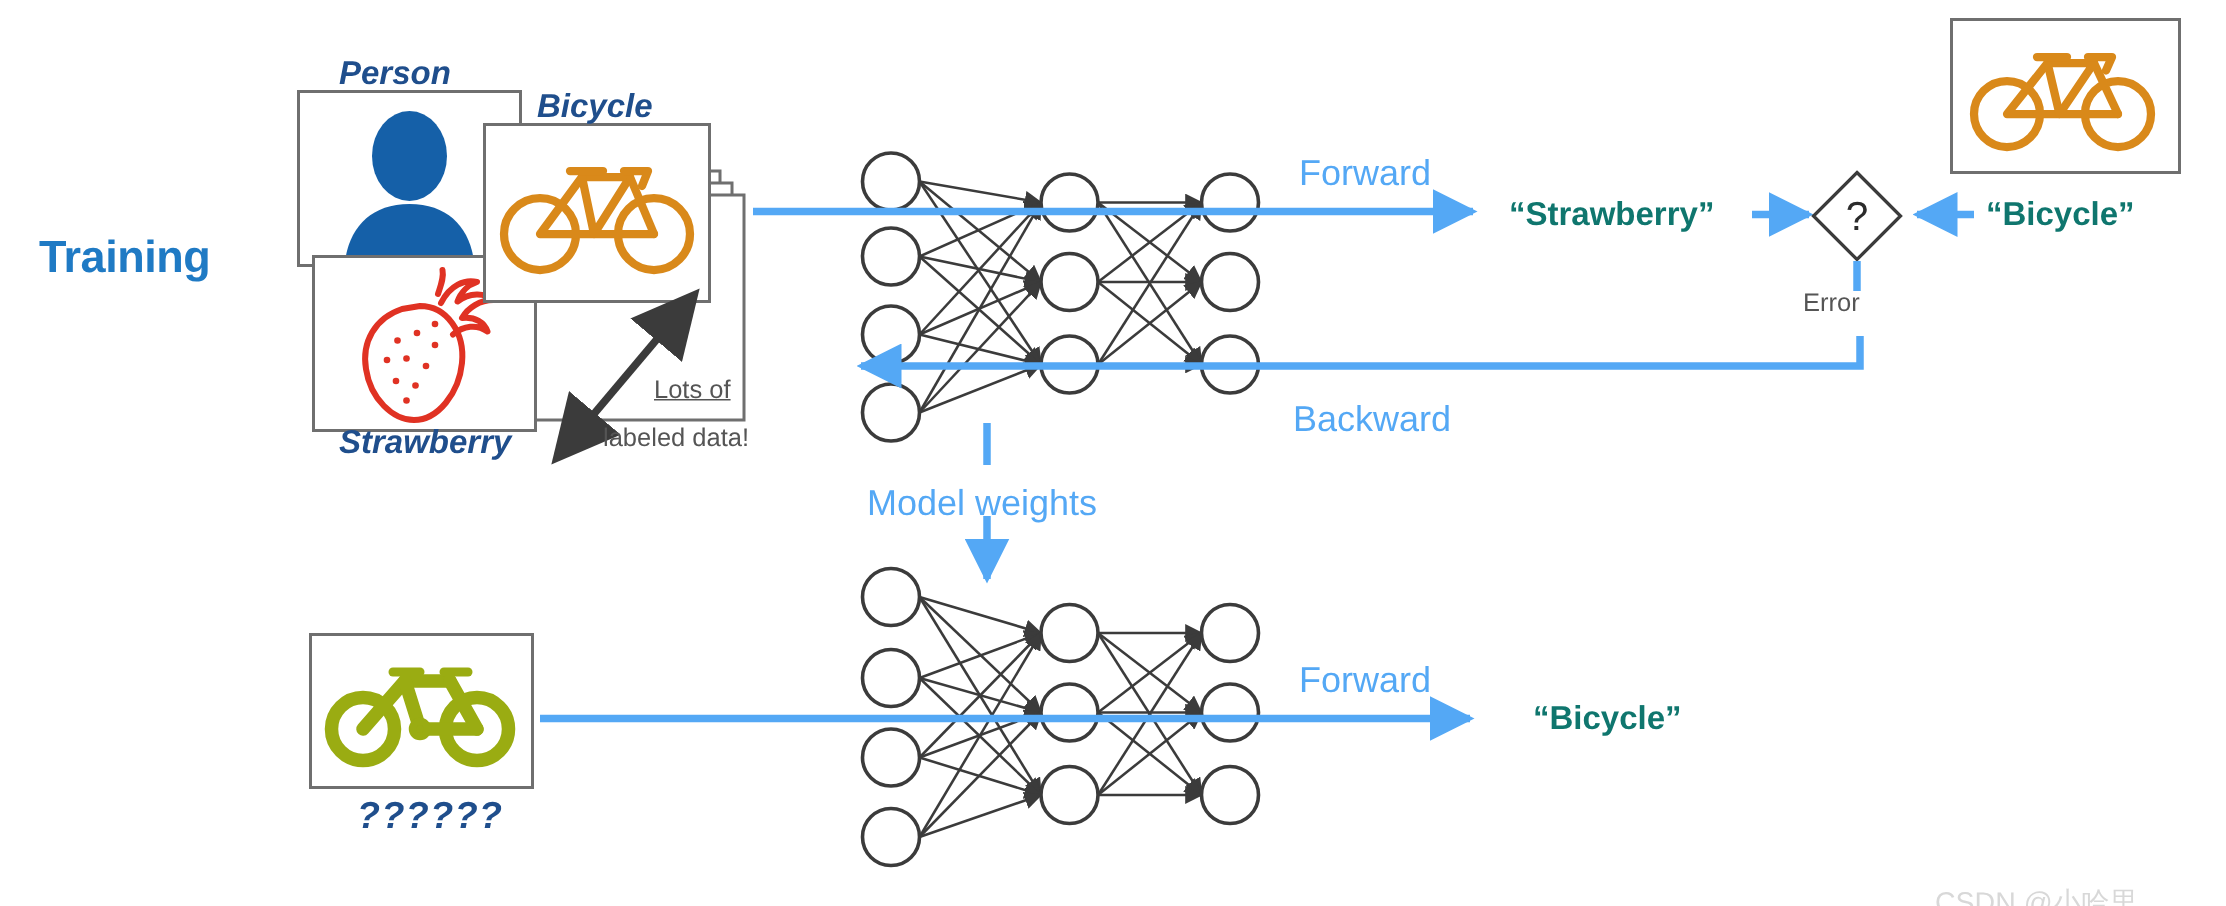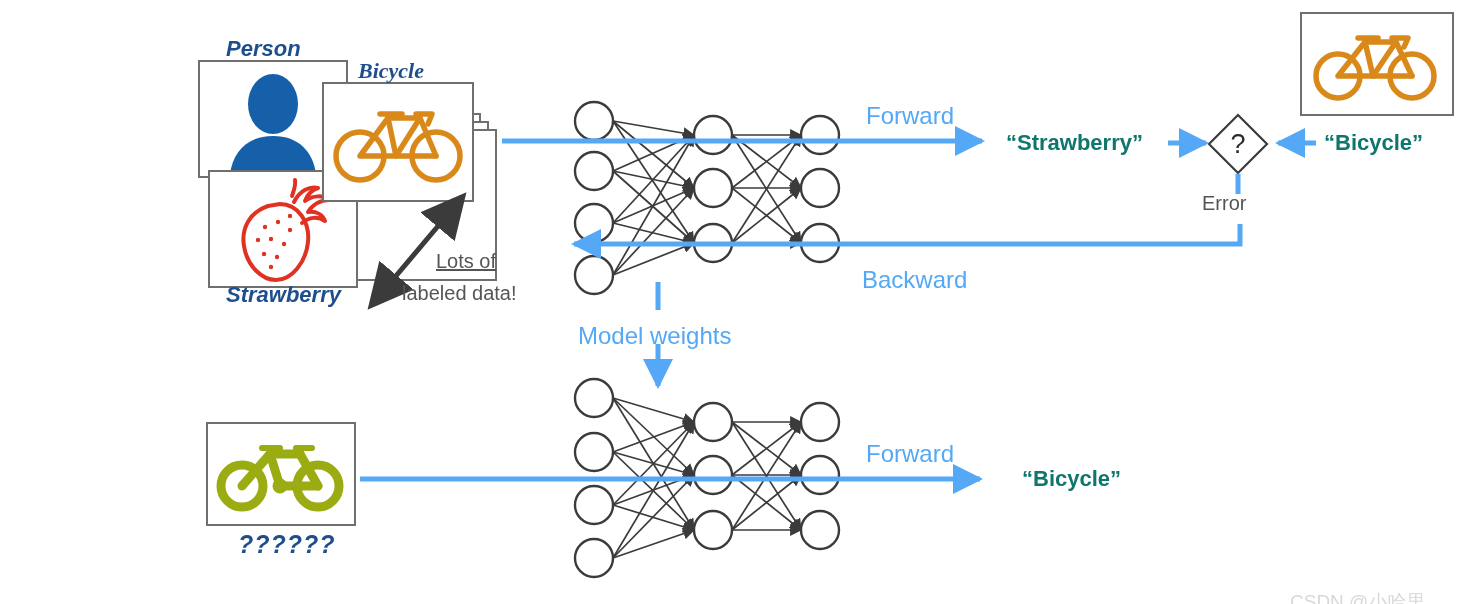--- a/index.html
+++ b/index.html
@@ -21,21 +21,21 @@
   .card{
     background:#fff;border:2px solid #6f6f6f;box-sizing:border-box;
   }
   .card-label{
     font-style:italic;font-weight:bold;font-size:22px;color:#1f4e8c;
     white-space:nowrap;
   }
 
   
   .gray-text{
-    font-size:20px;color:#555555;white-space:nowrap;
+    font-size:17px;color:#555555;white-space:nowrap;
   }
   .blue-arrow-label{
     font-size:24px;color:#54a8f5;white-space:nowrap;
   }
   .quote-text{
     font-size:22px;font-weight:bold;color:#0f766e;white-space:nowrap;
   }
   .qmarks{
     font-style:italic;font-weight:bold;font-size:25px;color:#1f4e8c;
     letter-spacing:1px;white-space:nowrap;
@@ -43,20 +43,21 @@
   .watermark{
     font-size:19px;color:#d8d8d8;white-space:nowrap;
   }
   svg{display:block;overflow:visible;}
 </style>
 </head>
 <body>
 
 <div id="stage">
 
+  <div class="abs section-title" style="left:26px;top:155px;">Training</div>
 
   <div class="abs" style="left:190px;top:30px;width:310px;height:290px;">
 
     <svg class="abs" style="left:0;top:0;" width="310" height="290">
       <g fill="#ffffff" stroke="#6f6f6f" stroke-width="2">
         <rect x="34" y="60" width="232" height="150"></rect>
         <rect x="42" y="68" width="232" height="150"></rect>
         <rect x="50" y="76" width="232" height="150"></rect>
         <rect x="58" y="84" width="232" height="150"></rect>
         <rect x="66" y="92" width="232" height="150"></rect>
@@ -104,21 +105,21 @@
           <path d="M64 34 L72 72 L112 72"></path>
           <path d="M96 34 L112 72"></path>
           <path d="M56 30 L78 30"></path>
           <path d="M92 30 L108 30 L104 40"></path>
         </g>
       </svg>
     </div>
   </div>
 
   <div class="abs card-label" style="left:226px;top:36px;text-align:center;">Person</div>
-  <div class="abs card-label" style="left:358px;top:58px;font-family:Liberation Serif, serif;">Bicycle</div>
+  <div class="abs card-label" style="left:358px;top:58px;">Bicycle</div>
   <div class="abs card-label" style="left:226px;top:282px;">Strawberry</div>
 
   <svg class="abs" style="left:360px;top:186px;" width="130" height="130">
     <defs>
       <marker id="blkHead" markerWidth="9" markerHeight="9" refX="7" refY="4.5" orient="auto">
         <path d="M0,0 L9,4.5 L0,9 z" fill="#3b3b3b"></path>
       </marker>
       <marker id="blkTail" markerWidth="9" markerHeight="9" refX="2" refY="4.5" orient="auto">
         <path d="M9,0 L0,4.5 L9,9 z" fill="#3b3b3b"></path>
       </marker>

